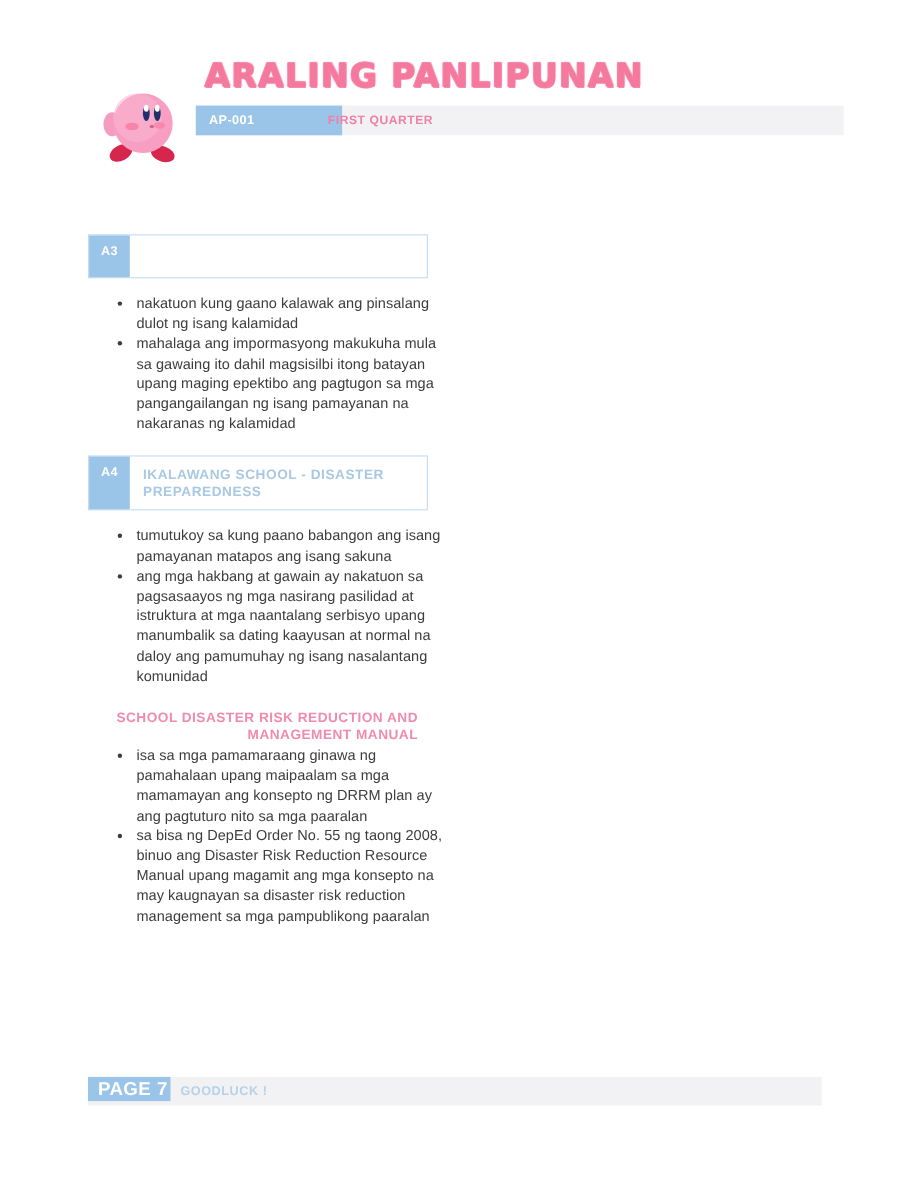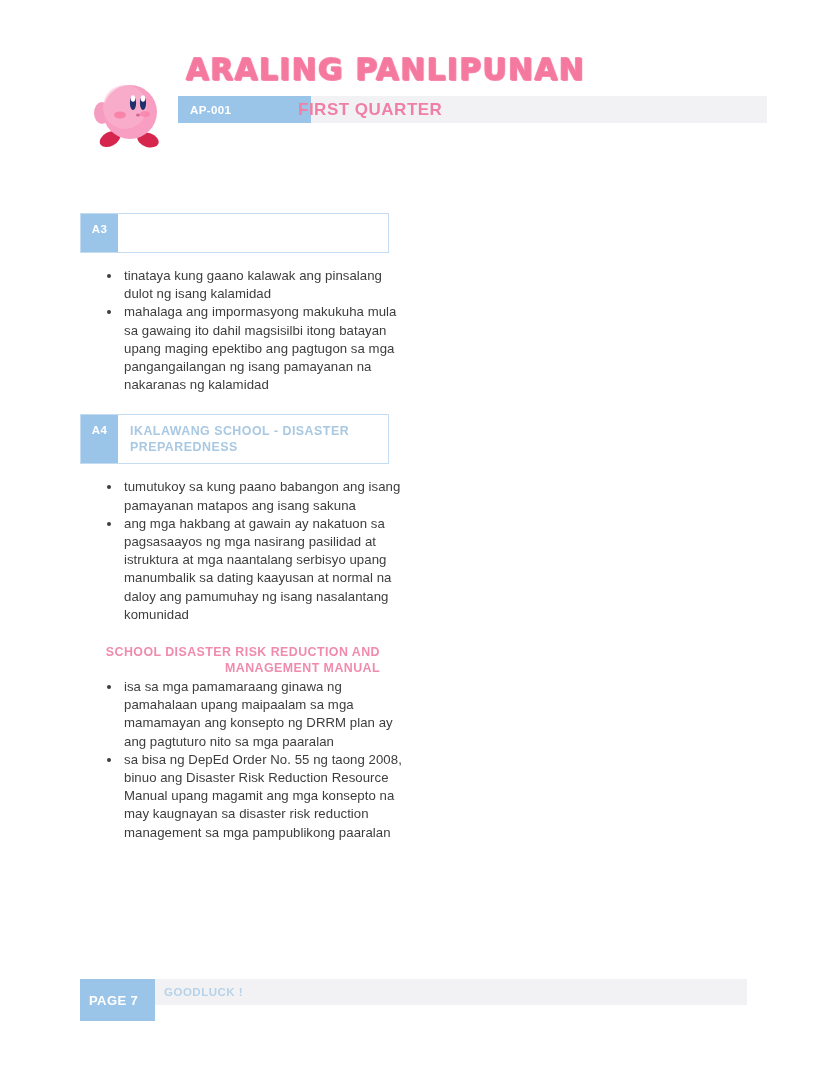--- a/index.html
+++ b/index.html
@@ -85,21 +85,21 @@
     box-sizing: border-box;
   }
   .header-quarter {
     position: absolute;
     left: 298px;
     top: 96px;
     height: 27px;
     display: flex;
     align-items: center;
     color: #f07fa5;
-    font-size: 17px;
+    font-size: 11px;
     font-weight: bold;
     letter-spacing: 0.5px;
   }
 
   
   .content {
     position: absolute;
     left: 80px;
     top: 213px;
     width: 330px;
@@ -188,24 +188,24 @@
     top: 979px;
     width: 667px;
     height: 26px;
     background: #f2f2f4;
   }
   .footer-page {
     position: absolute;
     left: 80px;
     top: 979px;
     width: 75px;
-    height: 42px;
+    height: 22px;
     background: #9ac5e8;
     color: #ffffff;
-    font-size: 13px;
+    font-size: 17px;
     font-weight: bold;
     letter-spacing: 0.4px;
     display: flex;
     align-items: center;
     padding-left: 9px;
     box-sizing: border-box;
   }
   .footer-note {
     position: absolute;
     left: 164px;
@@ -255,21 +255,21 @@
     <div class="header-code">AP-001</div>
     <div class="header-quarter">FIRST QUARTER</div>
   </div>
 
   <div class="content">
 
     <div class="section-head">
       <div class="section-tag">A3</div>
     </div>
     <ul class="bullets">
-      <li>tinataya kung gaano kalawak ang pinsalang dulot ng isang kalamidad</li>
+      <li>nakatuon kung gaano kalawak ang pinsalang dulot ng isang kalamidad</li>
       <li>mahalaga ang impormasyong makukuha mula sa gawaing ito dahil magsisilbi itong batayan upang maging epektibo ang pagtugon sa mga pangangailangan ng isang pamayanan na nakaranas ng kalamidad</li>
     </ul>
 
     <div class="gap-after-list"></div>
 
     <div class="section-head">
       <div class="section-tag">A4</div>
       <div class="section-title">IKALAWANG SCHOOL - DISASTER PREPAREDNESS</div>
     </div>
     <ul class="bullets">

